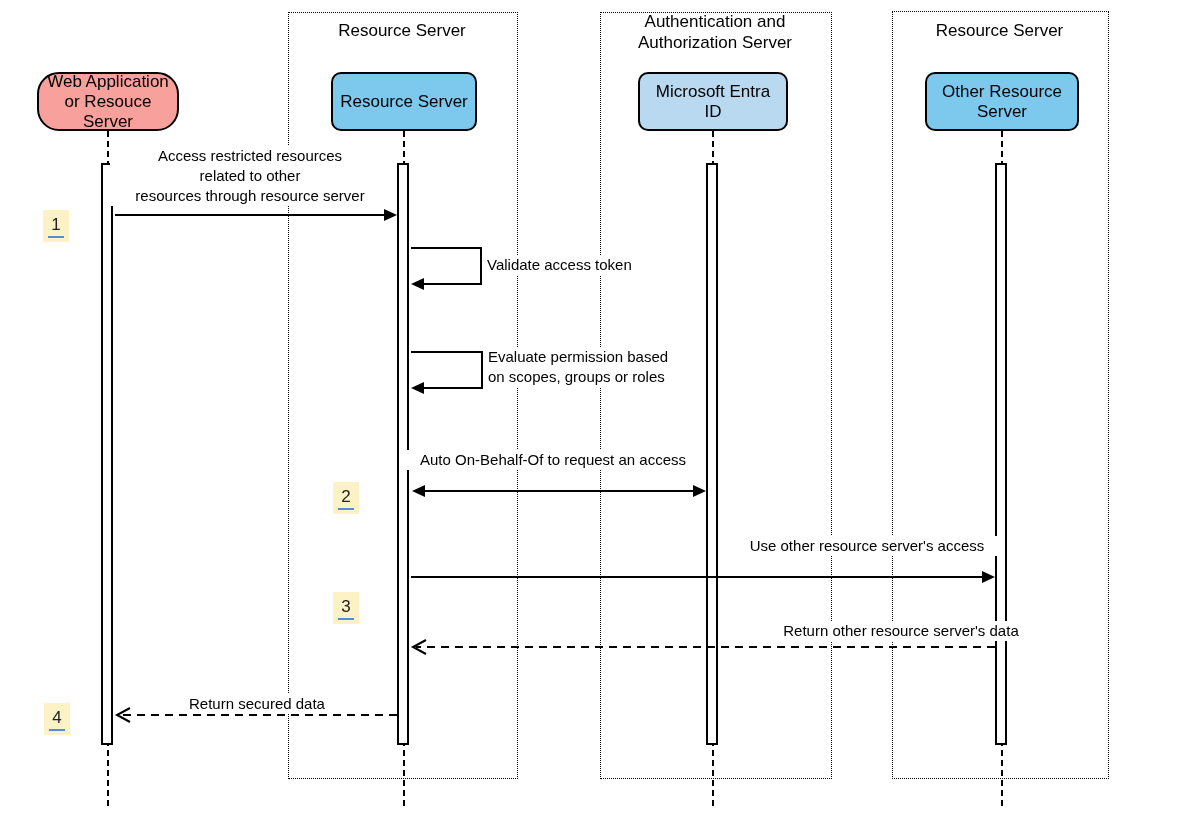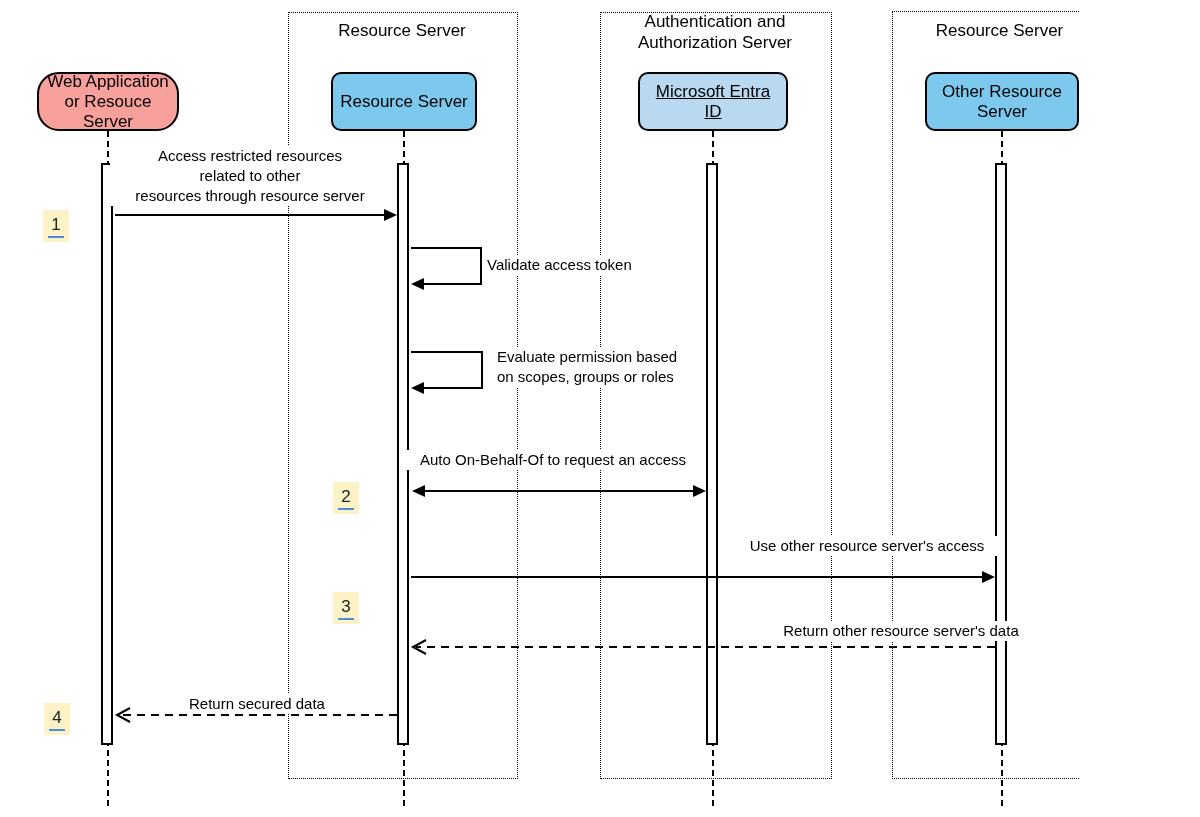--- a/index.html
+++ b/index.html
@@ -1,18 +1,18 @@
 <!DOCTYPE html>
 <html><head>
 <meta charset="utf-8">
 <style>
   html,body{margin:0;padding:0;background:#fff;}
   .canvas{
     position:relative;width:1080px;height:817px;background:#ffffff;
-    font-family:"Liberation Sans",sans-serif;color:#000;overflow:hidden;
+    font-family:"Liberation Sans",sans-serif;color:#000;overflow:hidden;padding-left:44px;
   }
   
   .container{position:absolute;border:1.5px dotted #000;background:transparent;z-index:1;}
   .container-label{position:absolute;text-align:center;font-size:17px;line-height:21px;z-index:2;}
   
   .lifeline{position:absolute;width:0;border-left:2px dashed #000;z-index:2;}
   
   .activation{position:absolute;width:12px;background:#fff;border:2px solid #000;z-index:3;box-sizing:border-box;}
   
   svg.arrows{position:absolute;left:0;top:0;z-index:4;}
@@ -95,21 +95,21 @@
   <div class="msg-label" style="left:110px;width:280px;top:146px;">
     <div>Access restricted resources</div>
     <div>related to other</div>
     <div>resources through resource server</div>
   </div>
 
   <div class="msg-label left" style="left:487px;width:170px;top:255px;">
     <div>Validate access token</div>
   </div>
 
-  <div class="msg-label left" style="left:488px;width:200px;top:347px;margin-left:9px;">
+  <div class="msg-label left" style="left:488px;width:200px;top:347px;">
     <div>Evaluate permission based</div>
     <div>on scopes, groups or roles</div>
   </div>
 
   <div class="msg-label" style="left:403px;width:300px;top:450px;">
     <div>Auto On-Behalf-Of to request an access</div>
   </div>
 
   <div class="msg-label" style="left:736px;width:262px;top:536px;text-align:center;">
     <div>Use other resource server's access</div>
@@ -122,21 +122,21 @@
   <div class="msg-label" style="left:157px;width:200px;top:694px;">
     <div>Return secured data</div>
   </div>
 
   <div class="actor" style="left: 37px; width: 142px; background-color: rgb(248, 160, 155); border-radius: 22px;">
     <span>Web Application or Resouce Server</span>
   </div>
   <div class="actor" style="left: 331px; width: 146px; background-color: rgb(125, 201, 238);">
     <span>Resource Server</span>
   </div>
-  <div class="actor" style="left: 638px; width: 150px; background-color: rgb(185, 217, 241); text-decoration: underline;">
+  <div class="actor" style="left: 638px; width: 150px; background-color: rgb(185, 217, 241);">
     <span>Microsoft Entra ID</span>
   </div>
   <div class="actor" style="left: 925px; width: 154px; background-color: rgb(125, 201, 238);">
     <span>Other Resource Server</span>
   </div>
 
   <div class="badge" style="left: 43px; top: 210px; background-color: rgb(252, 242, 198);">
     <span class="num">1</span>
   </div>
   <div class="badge" style="left: 333px; top: 482px; background-color: rgb(252, 242, 198);">

